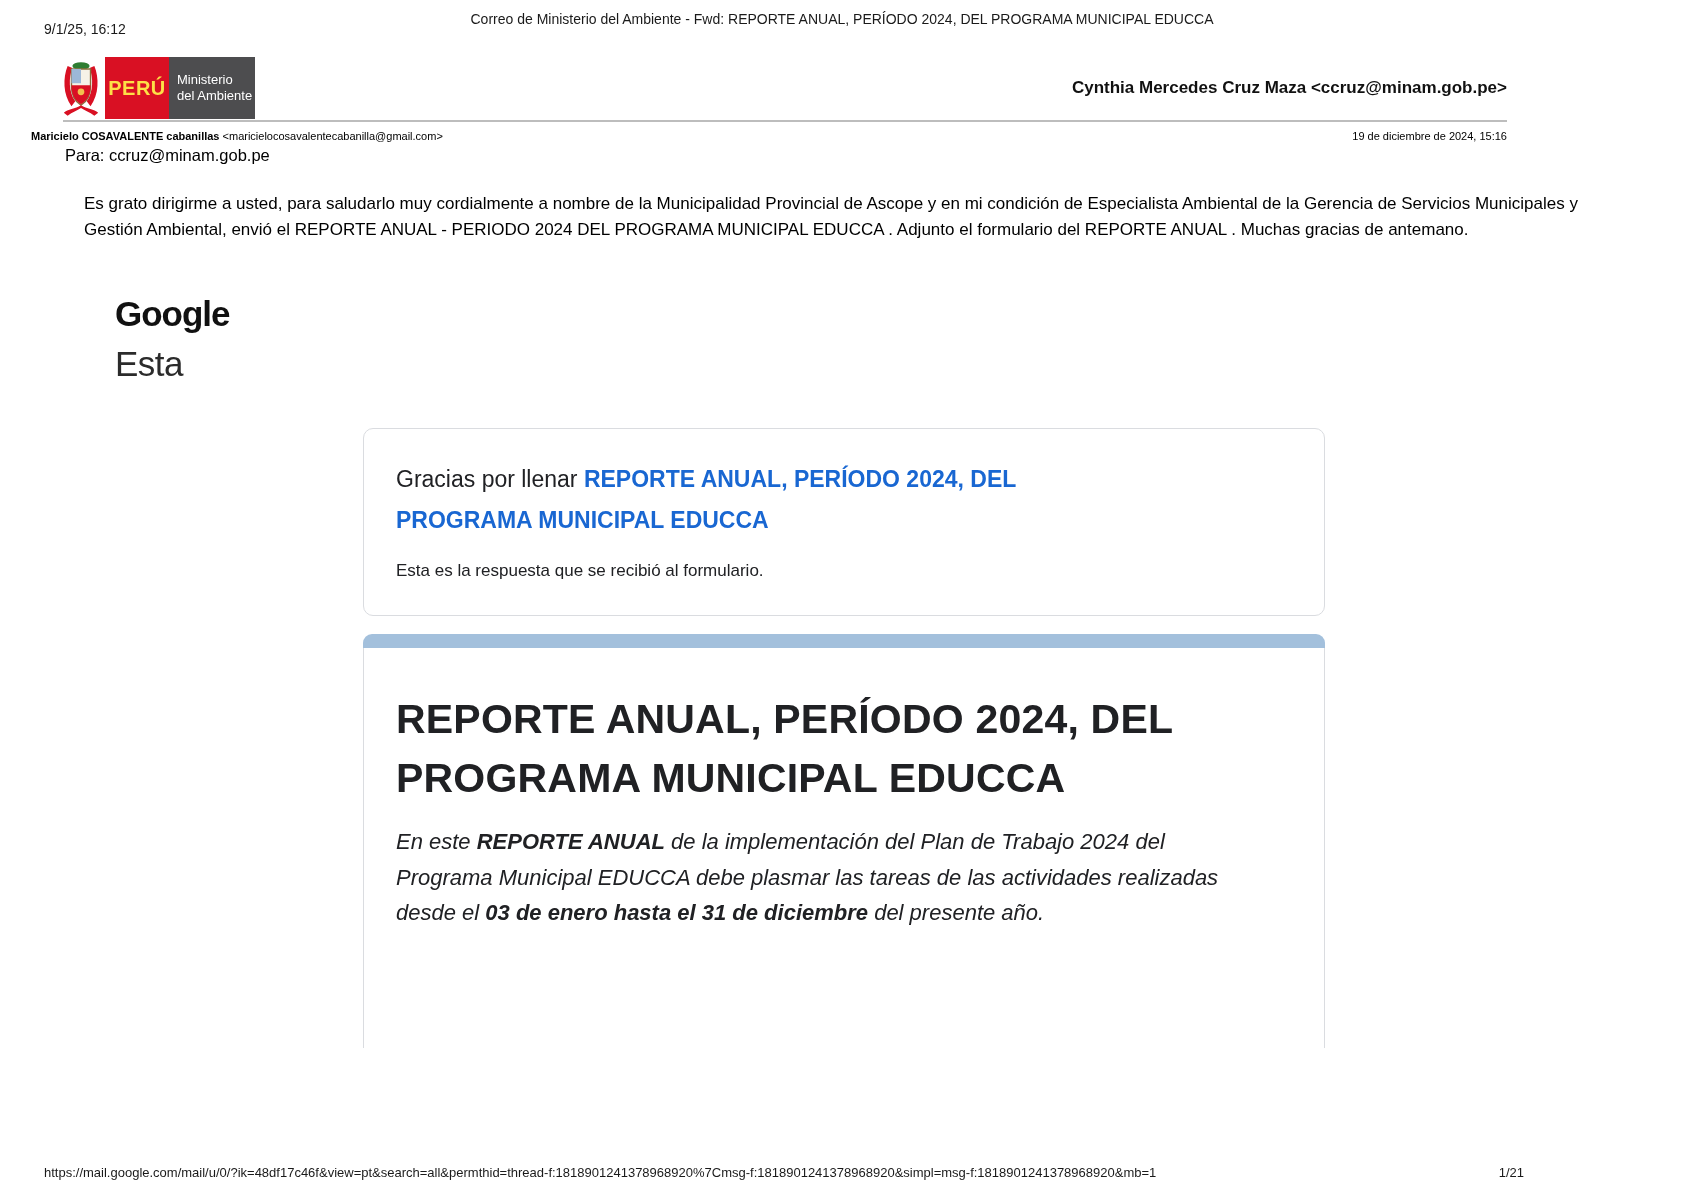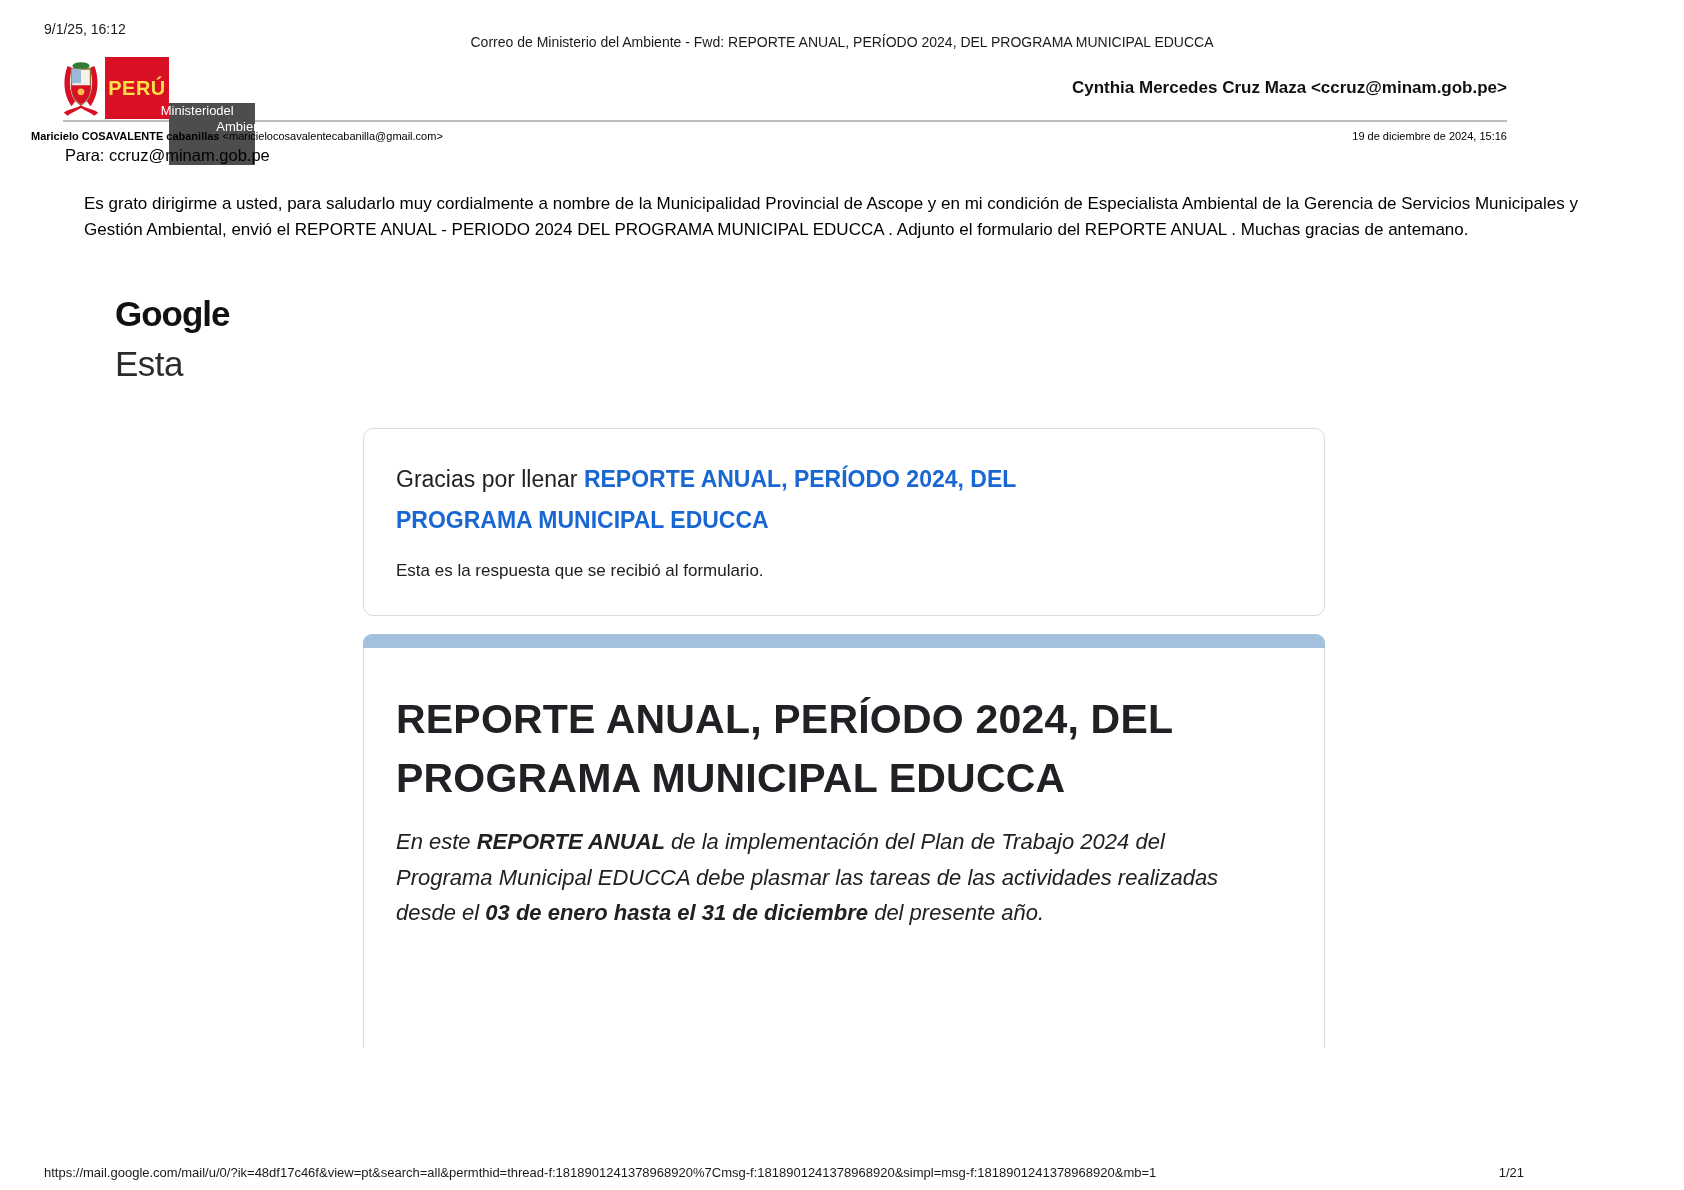--- a/index.html
+++ b/index.html
@@ -8,21 +8,21 @@
     position:relative;
     width:1684px; height:1190px;
     background:#ffffff;
     overflow:hidden;
     font-family:"Liberation Sans","DejaVu Sans",sans-serif;
     color:#000;
   }
   
   .print-header{
     position:relative;
-    padding-top:34px;
+    padding-top:11px;
     height:44px;
     font-size:14px;
     color:#1a1a1a;
   }
   .print-date{ position:absolute; left:44px; top:21px; }
   .print-title{ width:100%; text-align:center; }
   .print-footer{
     position:absolute; left:44px; right:160px; bottom:10px;
     display:flex; justify-content:space-between;
     font-size:13px; color:#1a1a1a;
@@ -35,22 +35,22 @@
   }
   .minam-logo{ display:flex; height:62px; }
   .coat-box{ width:48px; height:62px; background:#fff; display:flex; align-items:center; justify-content:center; }
   .peru-box{
     width:64px; height:62px; background:#d91023; color:#fde047;
     display:flex; align-items:center; justify-content:center;
     font-weight:bold; font-size:20px; letter-spacing:.5px;
   }
   .ministry-box{
     width:86px; height:62px; background:#4d4d4f; color:#fff;
-    display:flex; justify-content:center;
-    padding-left:8px; font-size:13px; line-height:1.2;margin-top:46px;
+    display:flex; flex-direction:column; justify-content:center;
+    padding-left:8px; font-size:13px; line-height:1.2;
   }
   .account-owner{ font-weight:bold; font-size:17px; color:#111; }
   hr.rule{ border:none; border-top:1.5px solid #bdbdbd; margin:0 177px 0 63px; }
   .rule1{ margin-top:30px; }
   .rule2{ margin-top:8px; }
   .subject-block{ margin:10px 177px 0 65px; }
   .subject{ font-size:25px; font-weight:bold; color:#000; letter-spacing:.1px; }
   .msg-count{ font-size:16px; margin-top:6px; color:#111; }
   .meta-row{
     display:flex; justify-content:space-between; align-items:baseline;

